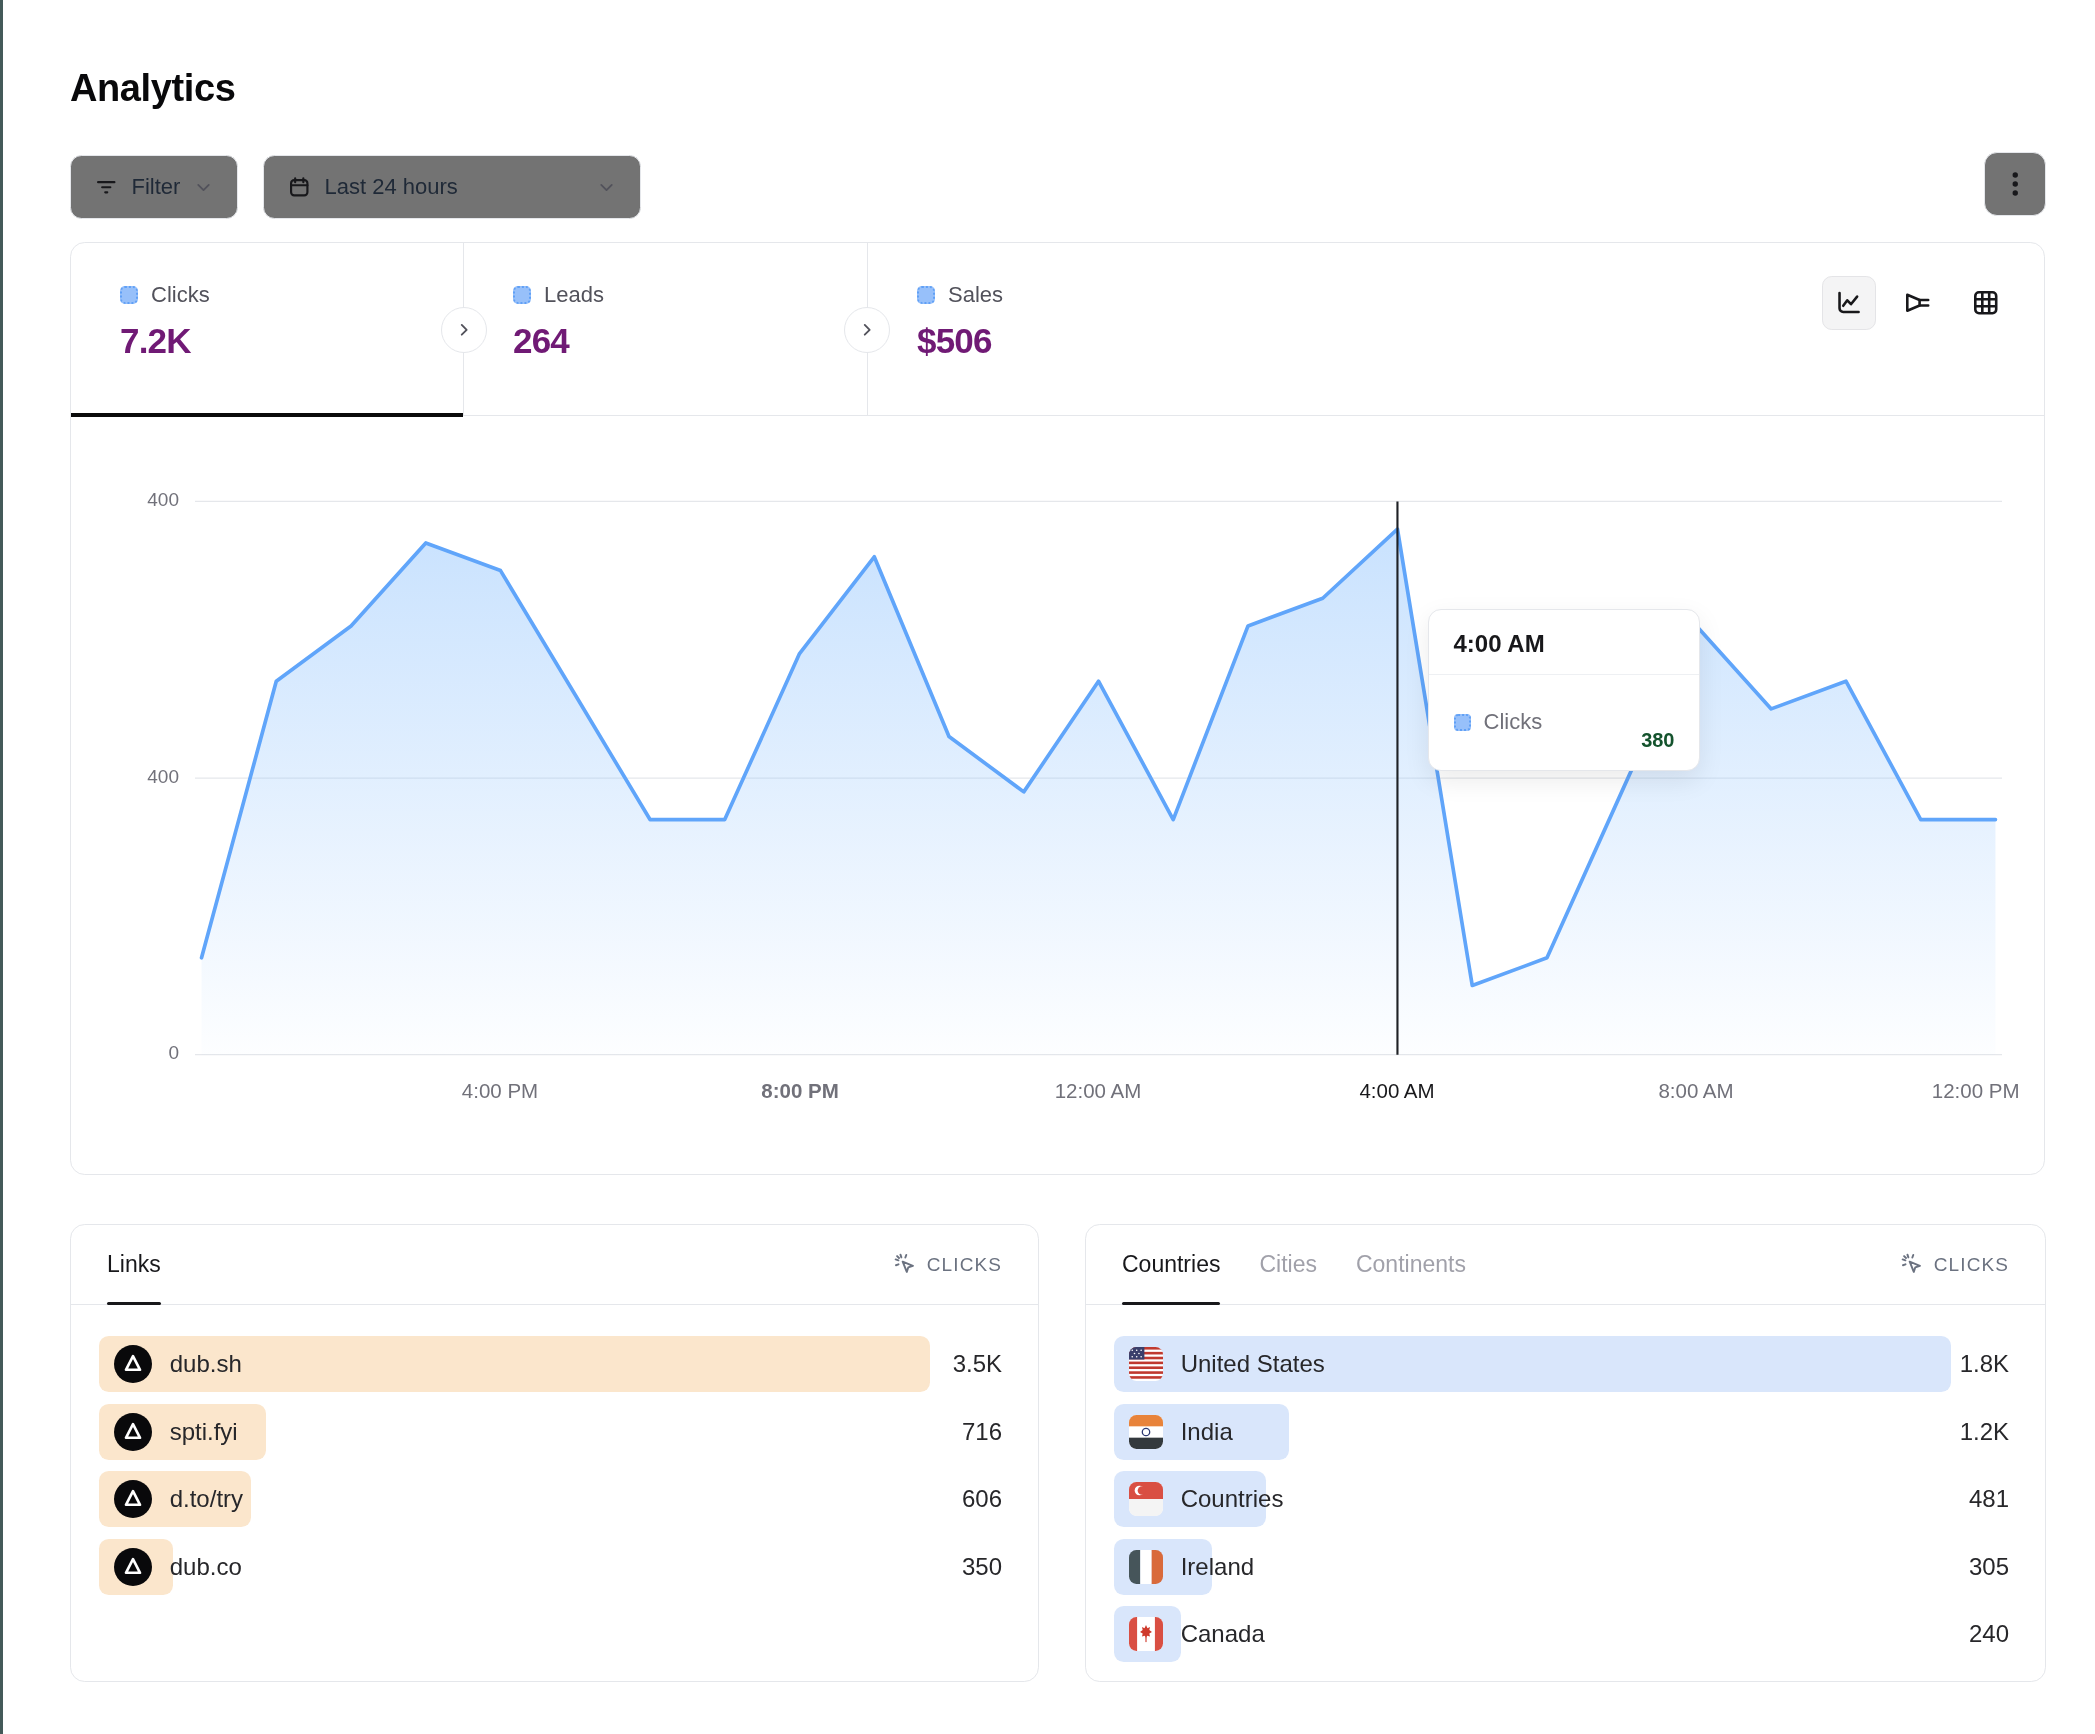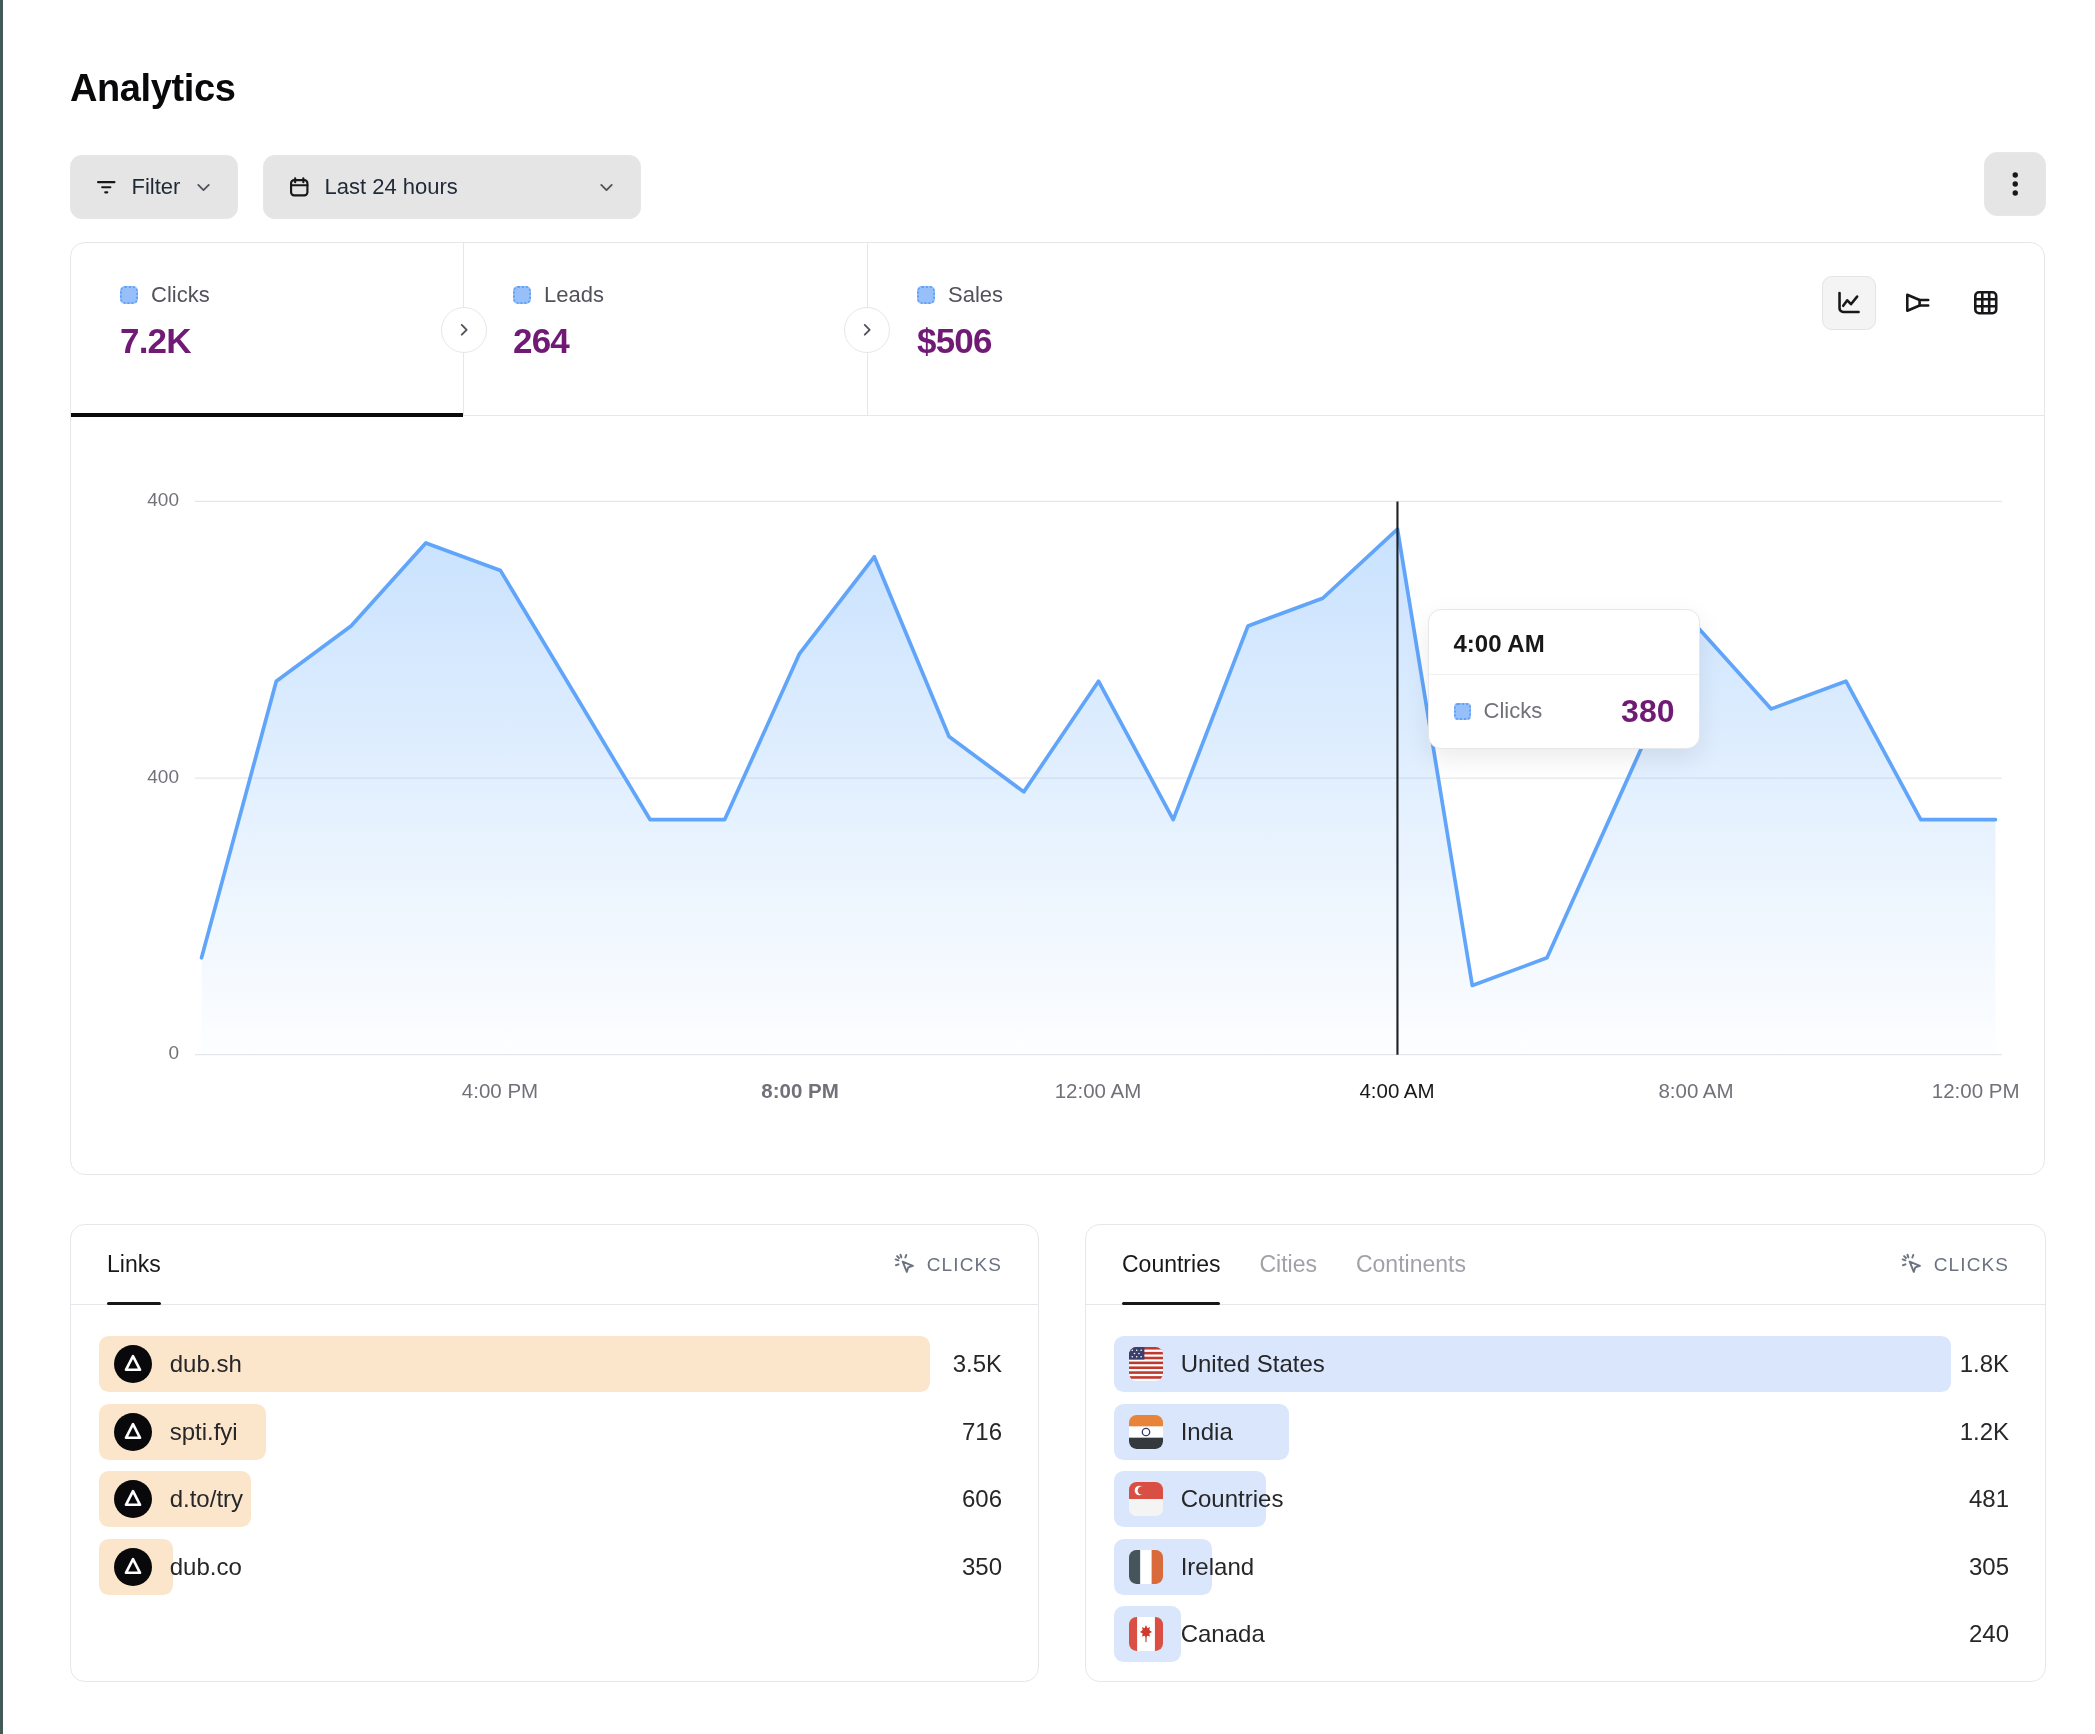--- a/index.html
+++ b/index.html
@@ -6,21 +6,21 @@
   body{
     width:2096px;height:1735px;position:relative;overflow:hidden;
     font-family:"Liberation Sans", sans-serif;color:#18181b;
     -webkit-font-smoothing:antialiased;
   }
   .page-edge{position:absolute;left:0;top:0;width:3.3px;height:1735px;background:#445a59;}
   .page-title{position:absolute;left:70px;top:67px;font-size:38px;font-weight:700;color:#09090b;letter-spacing:-0.4px;}
 
   
   .btn{
-    position:absolute;top:155px;height:64px;background:#e5e5e5;
+    position:absolute;top:155px;height:64px;background:#737373;
     border:1.2px solid #e5e7eb;border-radius:11.5px;display:flex;align-items:center;
     gap:13px;padding:0 23px;font-size:22px;font-weight:500;color:#1f2937;cursor:pointer;box-sizing:border-box;
   }
   #filter-btn{left:70px;}
   #date-btn{left:263px;width:378px;}
   #date-btn .chev{margin-left:auto;}
   .icon{display:flex;align-items:center;justify-content:center;}
   .icon svg{display:block;}
   #kebab-btn{left:1984px;top:152px;width:62px;height:64px;padding:0;justify-content:center;border-radius:13px;}
 
@@ -55,21 +55,21 @@
   .x-tick{position:absolute;top:836px;font-size:20.5px;color:#71717a;transform:translateX(-50%);white-space:nowrap;}
   .x-tick.active{color:#18181b;font-weight:500;}
   #tooltip{
     position:absolute;width:270px;background:#fff;border:1.2px solid #e5e7eb;border-radius:13px;
     box-shadow:0 9.8px 26px rgba(0,0,0,.08);z-index:5;
   }
   .tt-head{padding:19.6px 24.5px 16.4px;font-size:24px;font-weight:600;color:#18181b;border-bottom:1.2px solid #eef0f3;}
   .tt-row{display:flex;align-items:center;gap:13px;padding:18px 24.5px;}
   .tt-sq{width:17px;height:17px;border-radius:4.1px;background:#97c0fa;border:2px dotted #60a0f6;box-sizing:border-box;}
   .tt-label{font-size:22px;color:#71717a;}
-  .tt-value{margin-left:auto;font-size:32px;font-weight:700;color:#701a75;}
+  .tt-value{margin-left:auto;font-size:20px;font-weight:700;color:#14532d;margin-top:36px;}
 
   
   .panel{position:absolute;top:1224px;height:458px;background:#fff;border:1.2px solid #e5e7eb;border-radius:14.7px;box-sizing:border-box;}
   #links-panel{left:70px;width:969px;}
   #countries-panel{left:1085px;width:961px;}
   .panel-head{height:79px;display:flex;align-items:center;padding:0 36px;border-bottom:1.2px solid #e5e7eb;position:relative;}
   .panel-tab{position:relative;height:100%;display:flex;align-items:center;margin-right:39px;font-size:23px;color:#a1a1aa;cursor:pointer;}
   .panel-tab.active{color:#18181b;font-weight:500;}
   .panel-tab.active::after{content:"";position:absolute;left:0;bottom:-1.2px;width:100%;height:3.7px;border-radius:2.5px;background:#18181b;}
   .sort-chip{margin-left:auto;display:flex;align-items:center;gap:9px;font-size:19px;letter-spacing:1.1px;color:#6b7280;cursor:pointer;}

